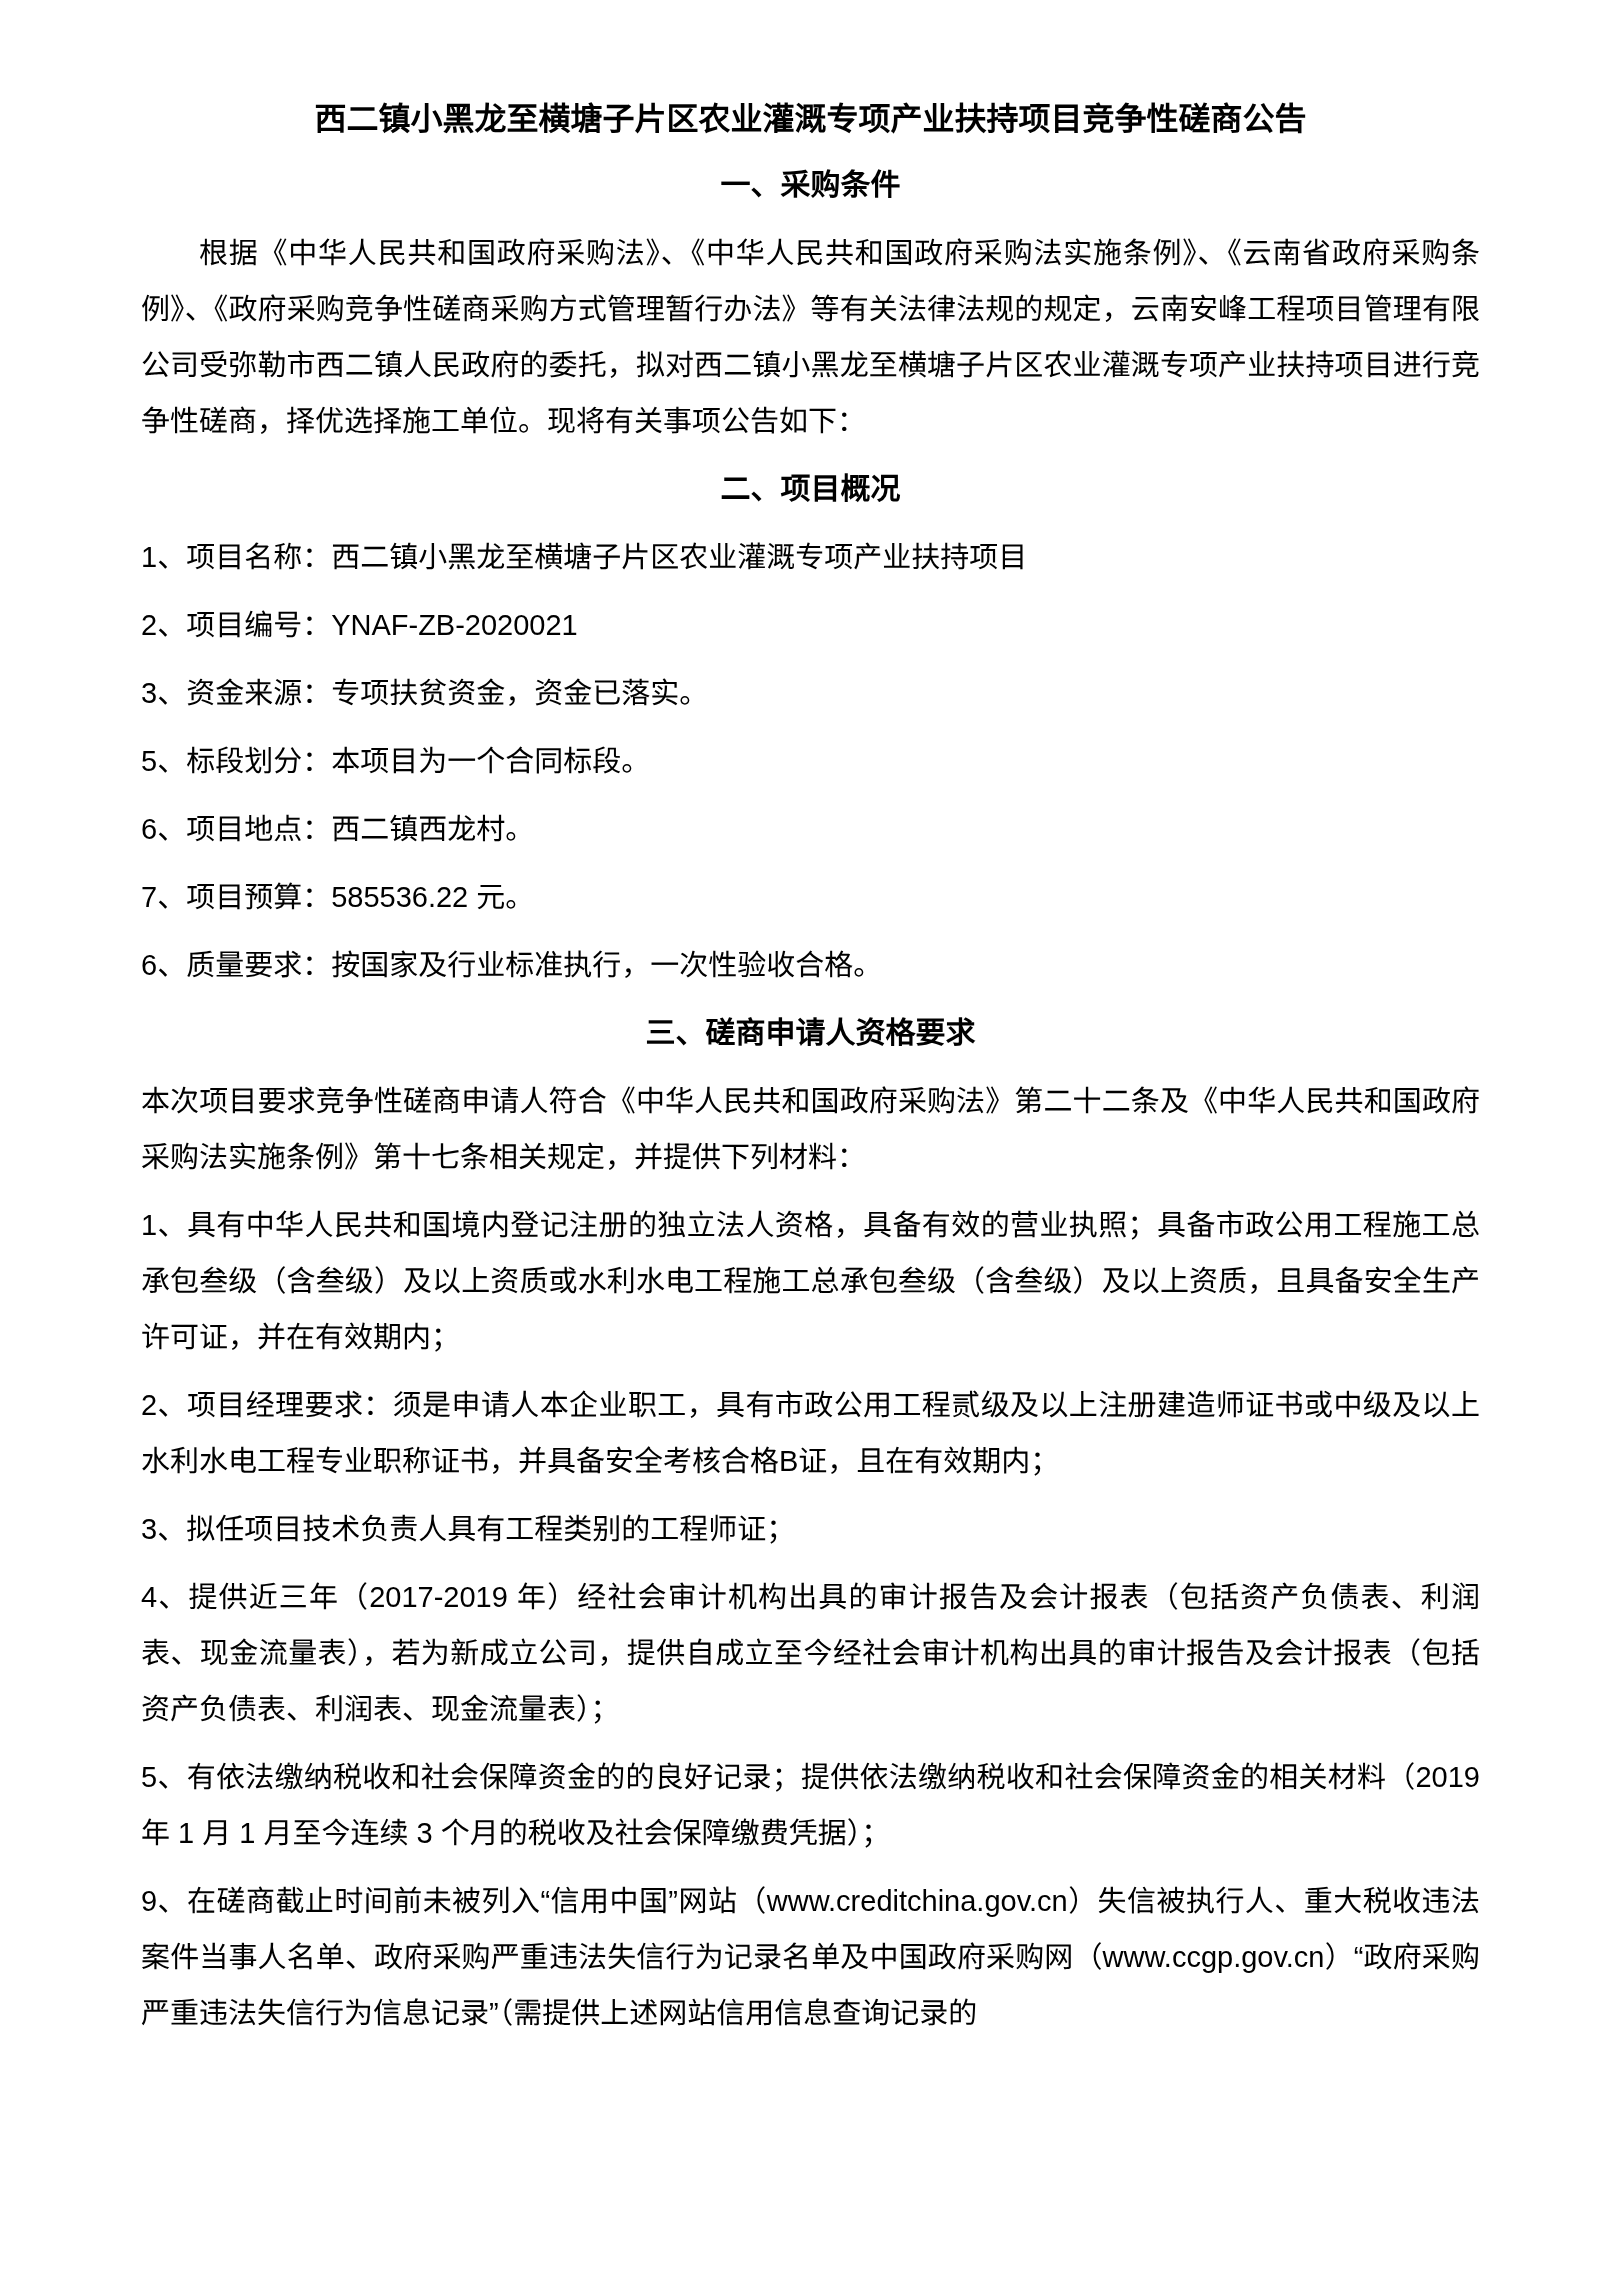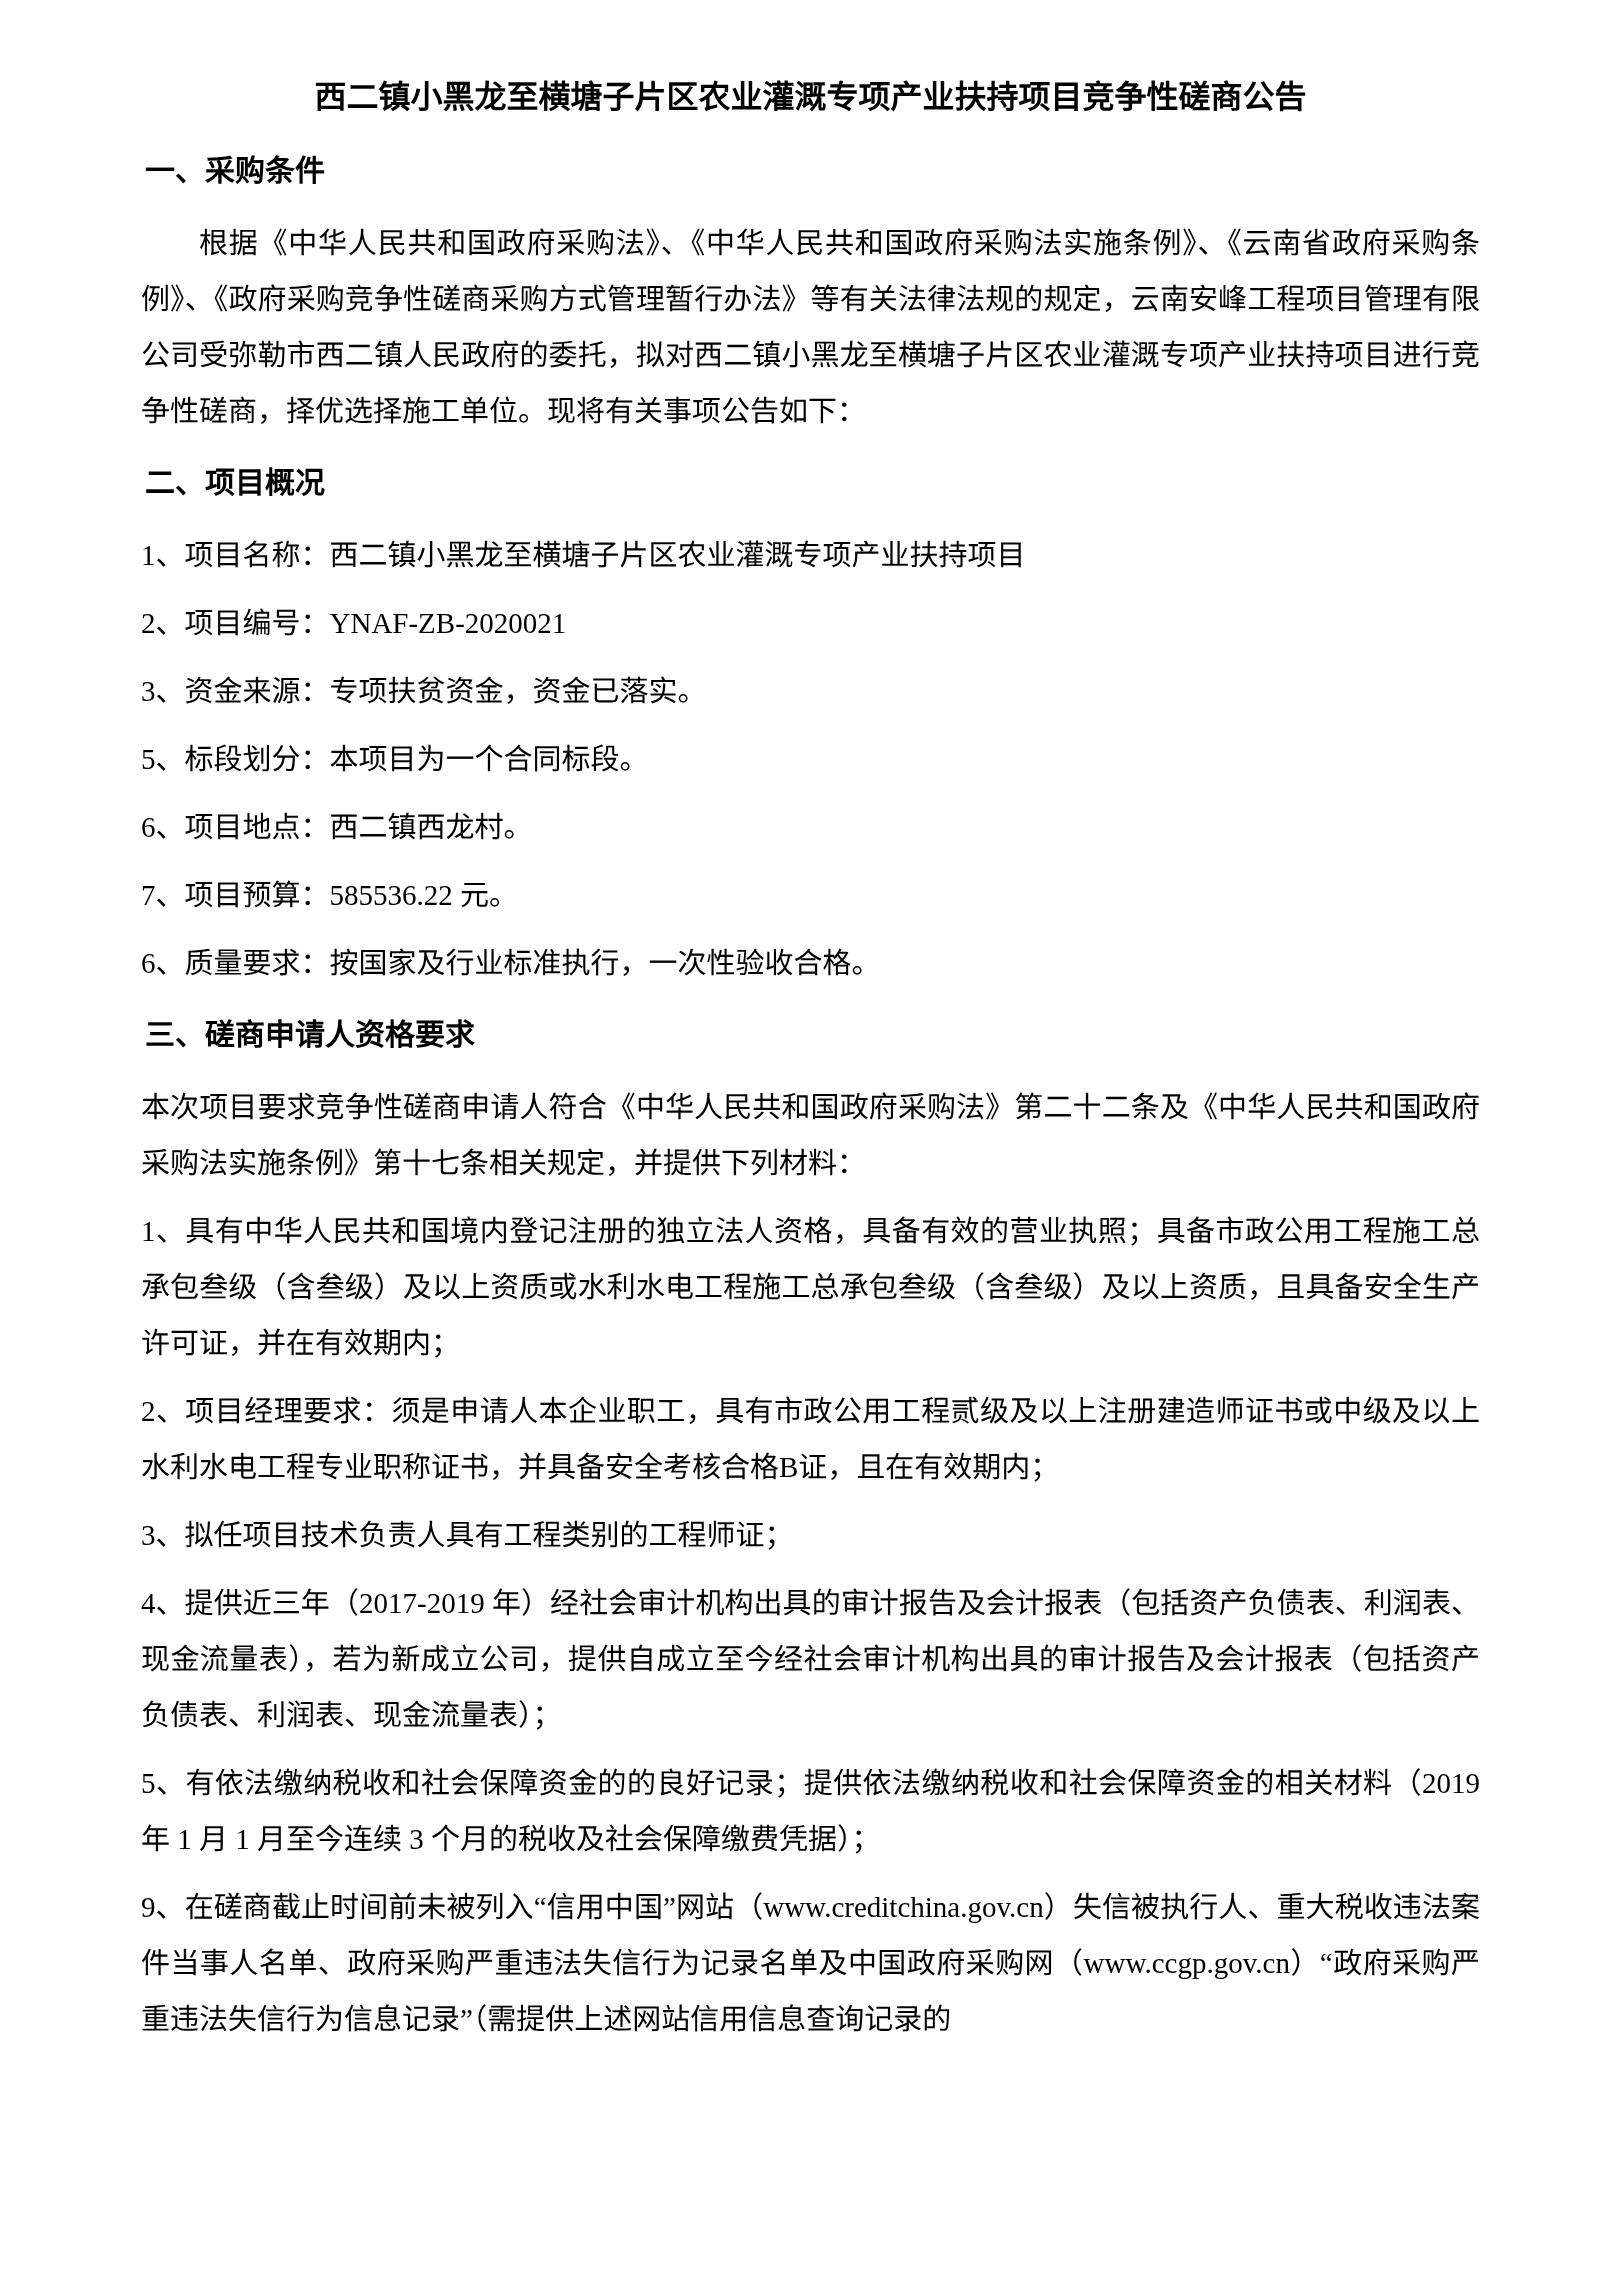--- a/index.html
+++ b/index.html
@@ -5,42 +5,42 @@
   html, body {
     margin: 0;
     padding: 0;
     background: #ffffff;
   }
   .page {
     position: relative;
     width: 1621px;
     height: 2293px;
     box-sizing: border-box;
-    padding: 68px 129px 0 129px;
+    padding: 90px 129px 0 129px;
     background: #ffffff;
     color: #000000;
-    font-family: Liberation Serif, serif;
+    font-family: Liberation Sans, sans-serif;
     font-size: 29px;
     line-height: 56px;
     overflow: hidden;
     text-align: justify;
   }
   .doc-title {
     margin: 0 0 7.8px 0;
     text-align: center;
     font-size: 32px;
     font-weight: bold;
     line-height: 59px;
   }
   .section-heading {
-    margin: 16px;
+    margin: 0;
     font-size: 30px;
     font-weight: bold;
     line-height: 56px;
-    text-align: left;
+    text-align: center;
   }
   .para {
     margin: 12px;
   }
   .para.first-indent {
     text-indent: 2em;
   }
 </style>
 </head>
 <body>

